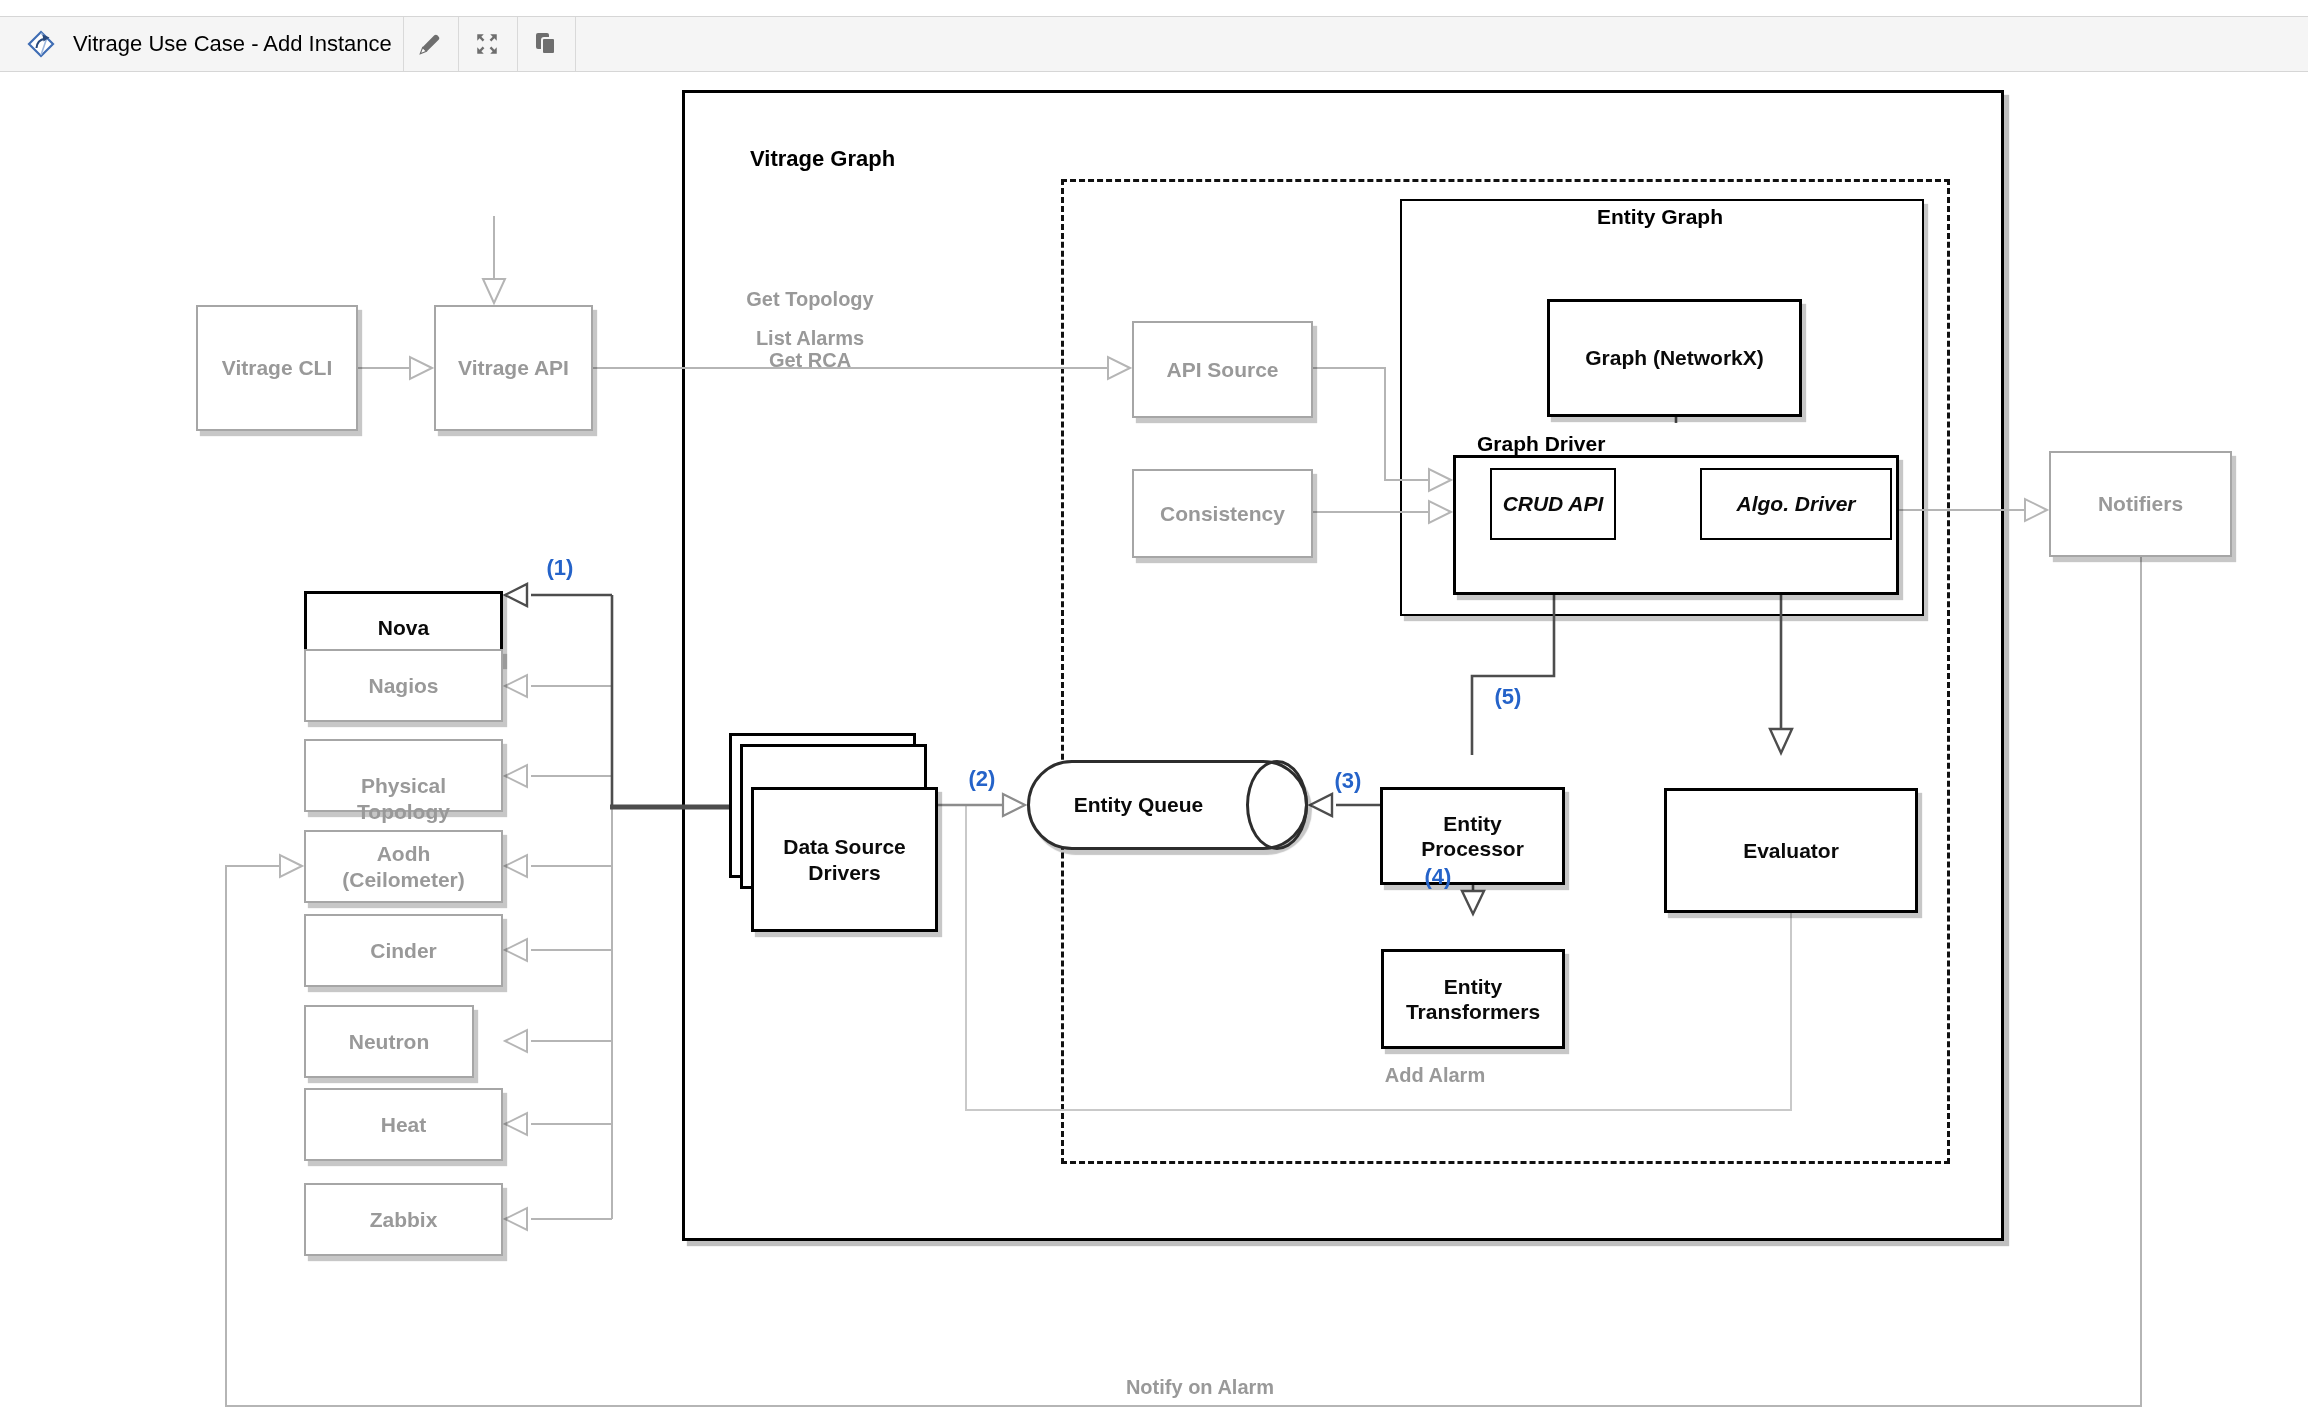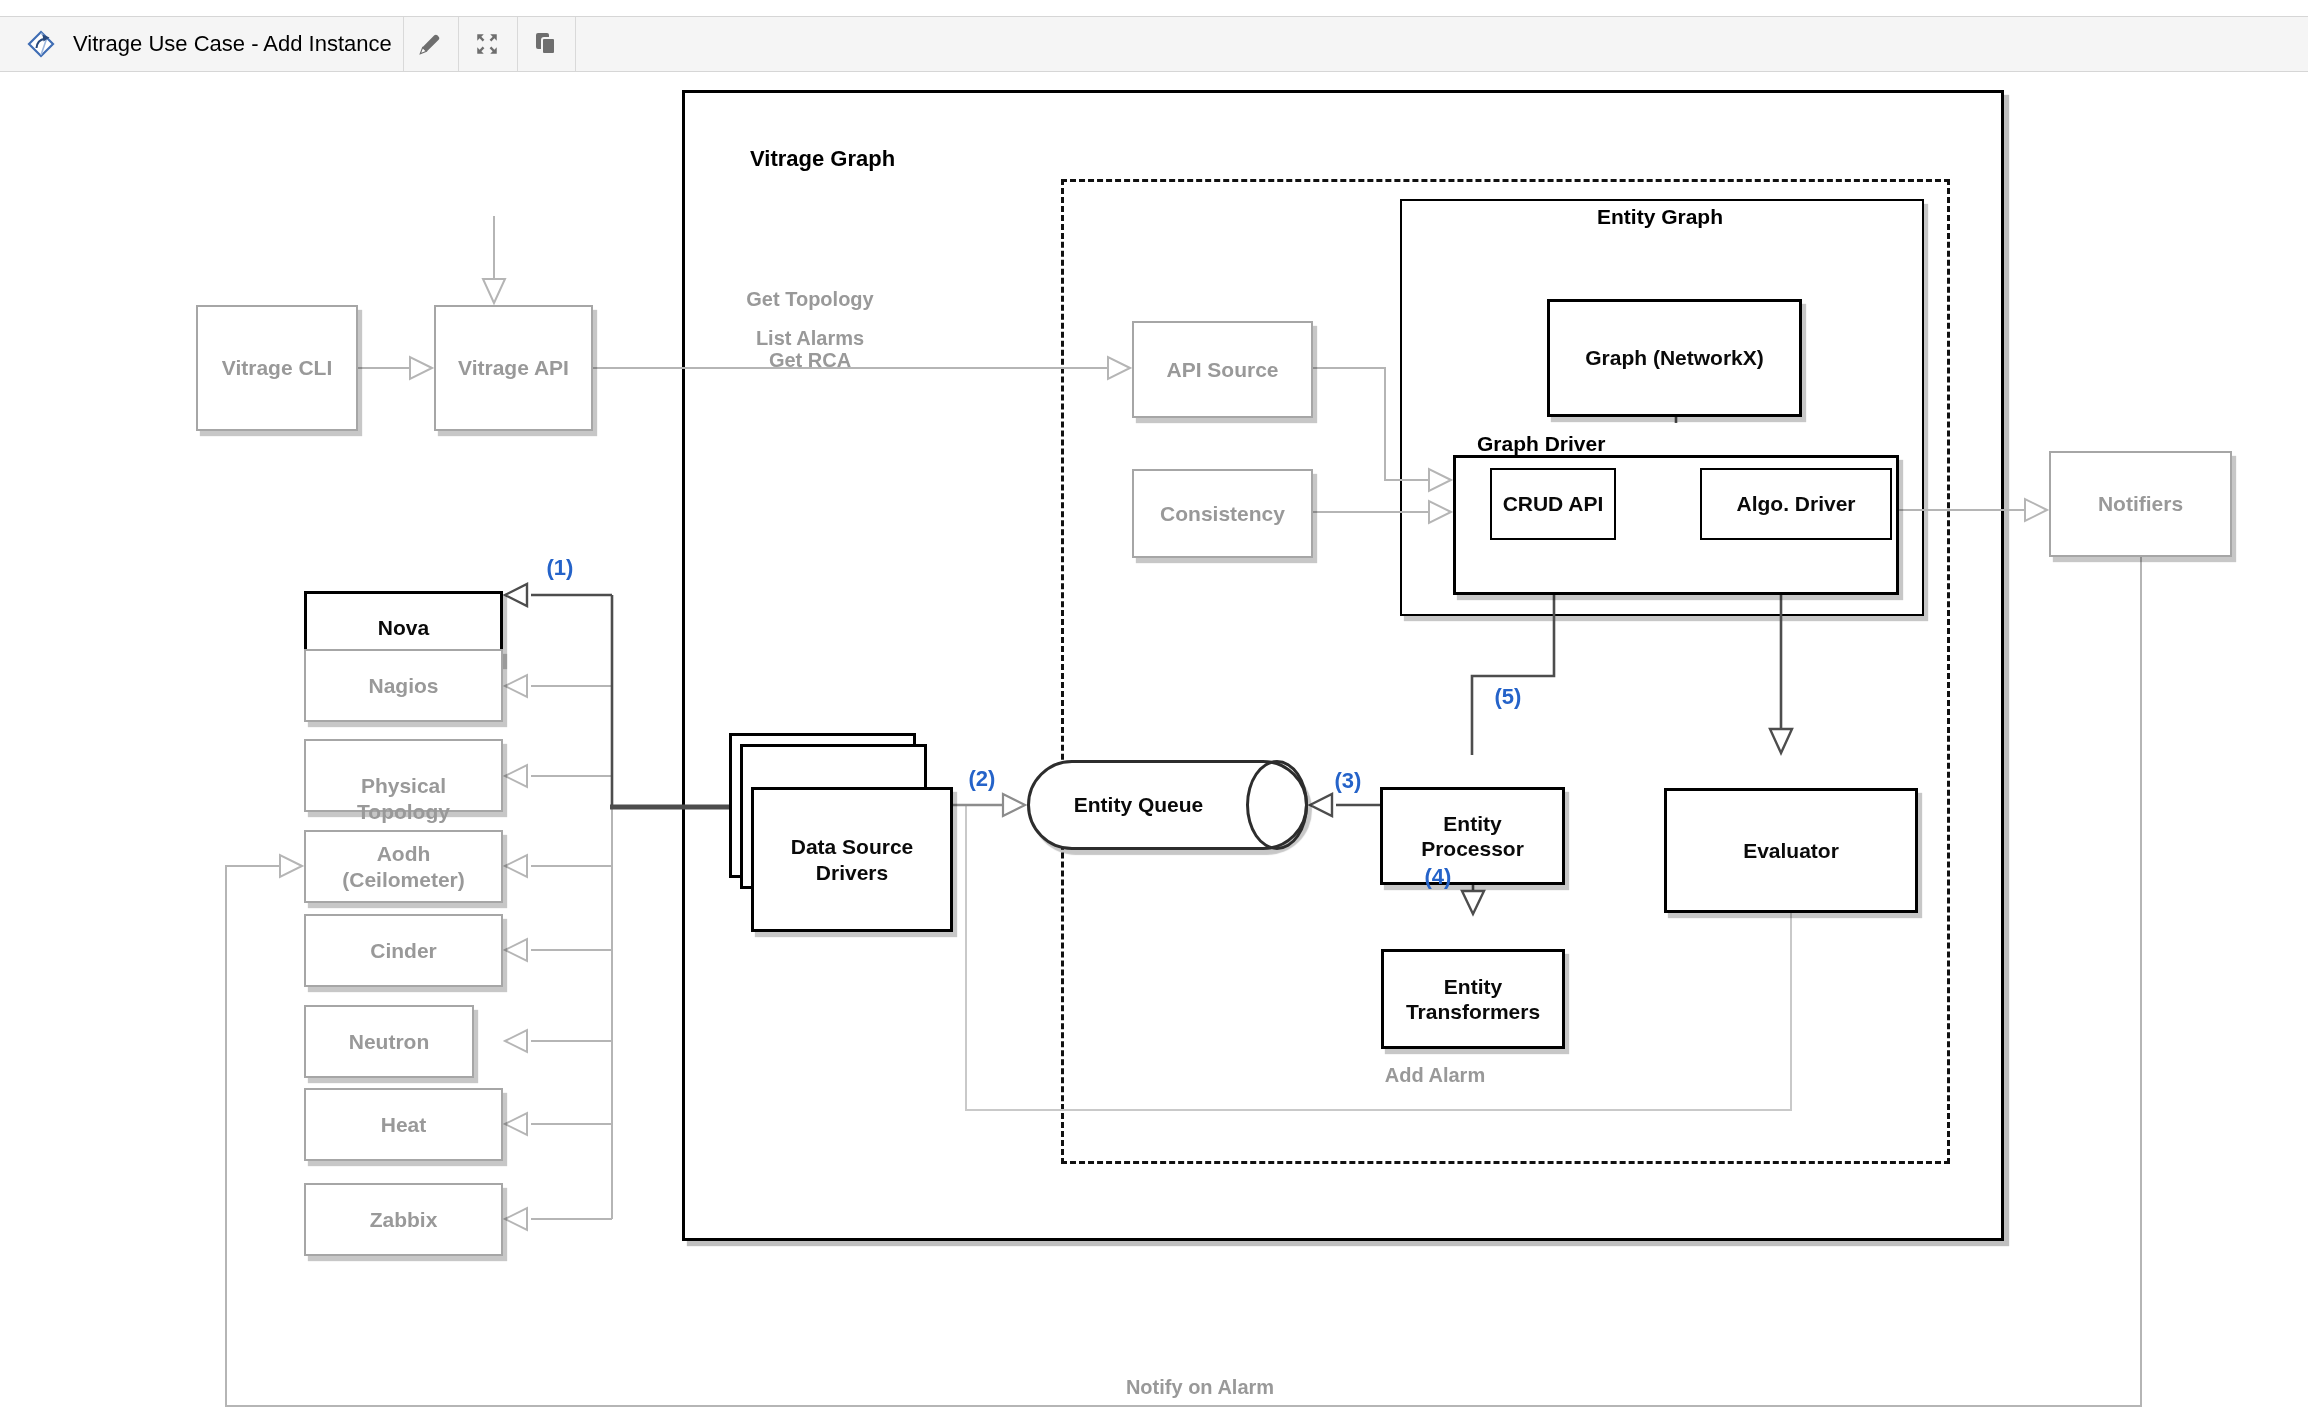--- a/index.html
+++ b/index.html
@@ -24,21 +24,21 @@
           border:3px solid #000;box-shadow:5px 5px 1px rgba(0,0,0,.25);}
   .dashed{position:absolute;left:1061px;top:179px;width:883px;height:979px;border:3px dashed #111;}
   .egraph{position:absolute;left:1400px;top:199px;width:520px;height:413px;background:#fff;
           border:2px solid #000;box-shadow:4px 5px 1px rgba(0,0,0,.22);}
   
   .box{position:absolute;background:#fff;display:flex;align-items:center;justify-content:center;
        text-align:center;box-sizing:border-box;box-shadow:4px 5px 1px rgba(0,0,0,.22);}
   .box span{display:inline-block;max-width:155px;line-height:1.2;}
   .gray{border:2px solid var(--gray-border);color:var(--gray-text);font-weight:bold;font-size:21px;}
   .black{border:3px solid #000;color:#0a0a0a;font-weight:bold;font-size:21px;margin-top:32px;}
-  .thin-black{border:2px solid #000;color:#0a0a0a;font-weight:bold;font-size:21px;box-shadow:none;}
+  .thin-black{border:2px solid #000;color:#0a0a0a;font-weight:bold;font-size:21px;box-shadow:none;font-style:italic;}
   .wide span{max-width:330px;}
   .lbl{position:absolute;font-weight:bold;}
   .lbl.gray-lbl{color:var(--gray-text);font-size:20px;}
   .lbl.black-lbl{color:#000;font-size:22px;}
   .lbl.blue-lbl{color:var(--blue);font-size:22px;}
   .center200{width:200px;text-align:center;}
   
   .queue{position:absolute;left:1027px;top:760px;width:281px;height:90px;background:#fff;
          border:3px solid var(--queue-outline);border-radius:46px;box-sizing:border-box;
          box-shadow:4px 5px 1px rgba(0,0,0,.22);}
@@ -188,21 +188,21 @@
   <div class="lbl black-lbl" style="left:1477px;top:432px;font-size:21px">Graph Driver</div>
   <div class="box thin-black" style="left:1490px;top:468px;width:126px;height:72px">
     <span>CRUD API</span>
     </div>
   <div class="box thin-black" style="left:1700px;top:468px;width:192px;height:72px">
     <span>Algo. Driver</span>
     </div>
 
   <div class="dsd-page" style="left:729px;top:733px"></div>
   <div class="dsd-page" style="left:740px;top:744px"></div>
-  <div class="box black" style="left:751px;top:755px;width:202px;height:145px">
+  <div class="box black" style="left:751px;top:755px;width:187px;height:145px">
     <span style="max-width:135px">Data Source Drivers</span>
     </div>
 
   <div class="queue">
     <div class="queue-cap"></div>
     <div class="queue-text">Entity Queue</div>
   </div>
 
   <div class="box black" style="left:1380px;top:755px;width:185px;height:98px">
     <span style="max-width:130px">Entity Processor</span>

